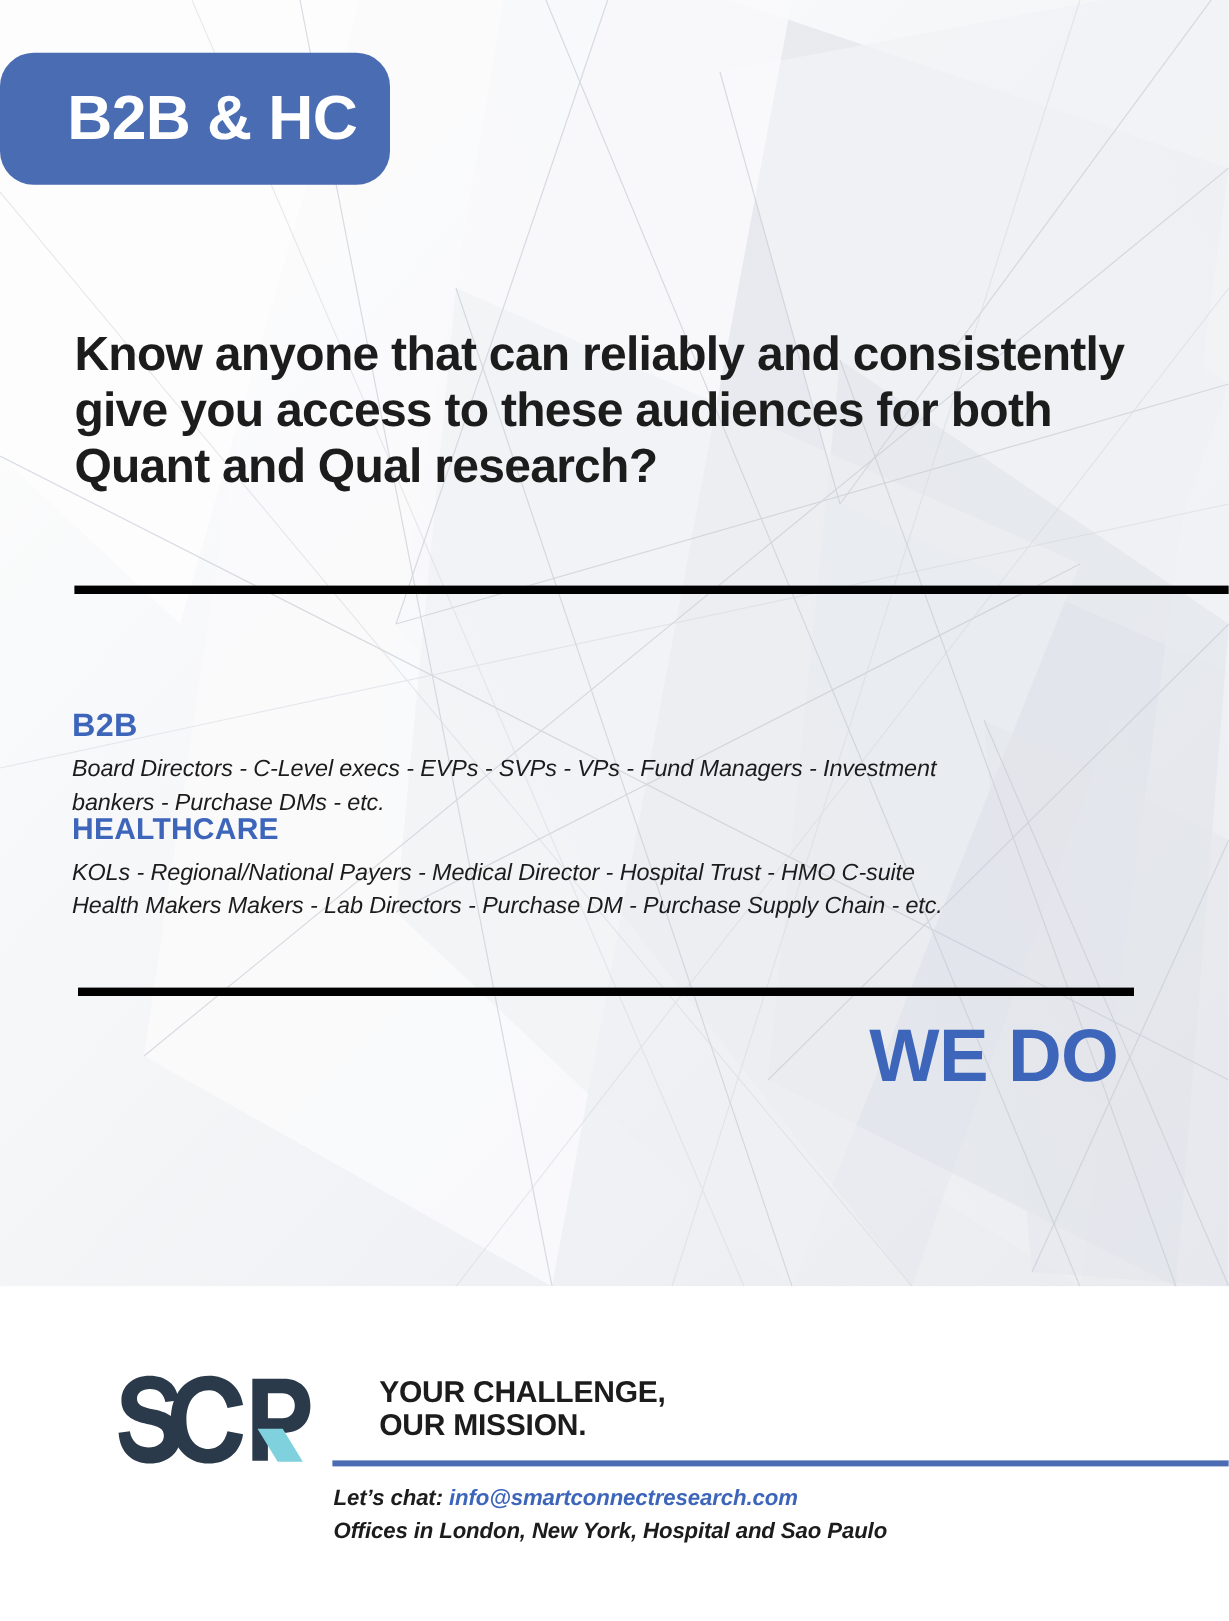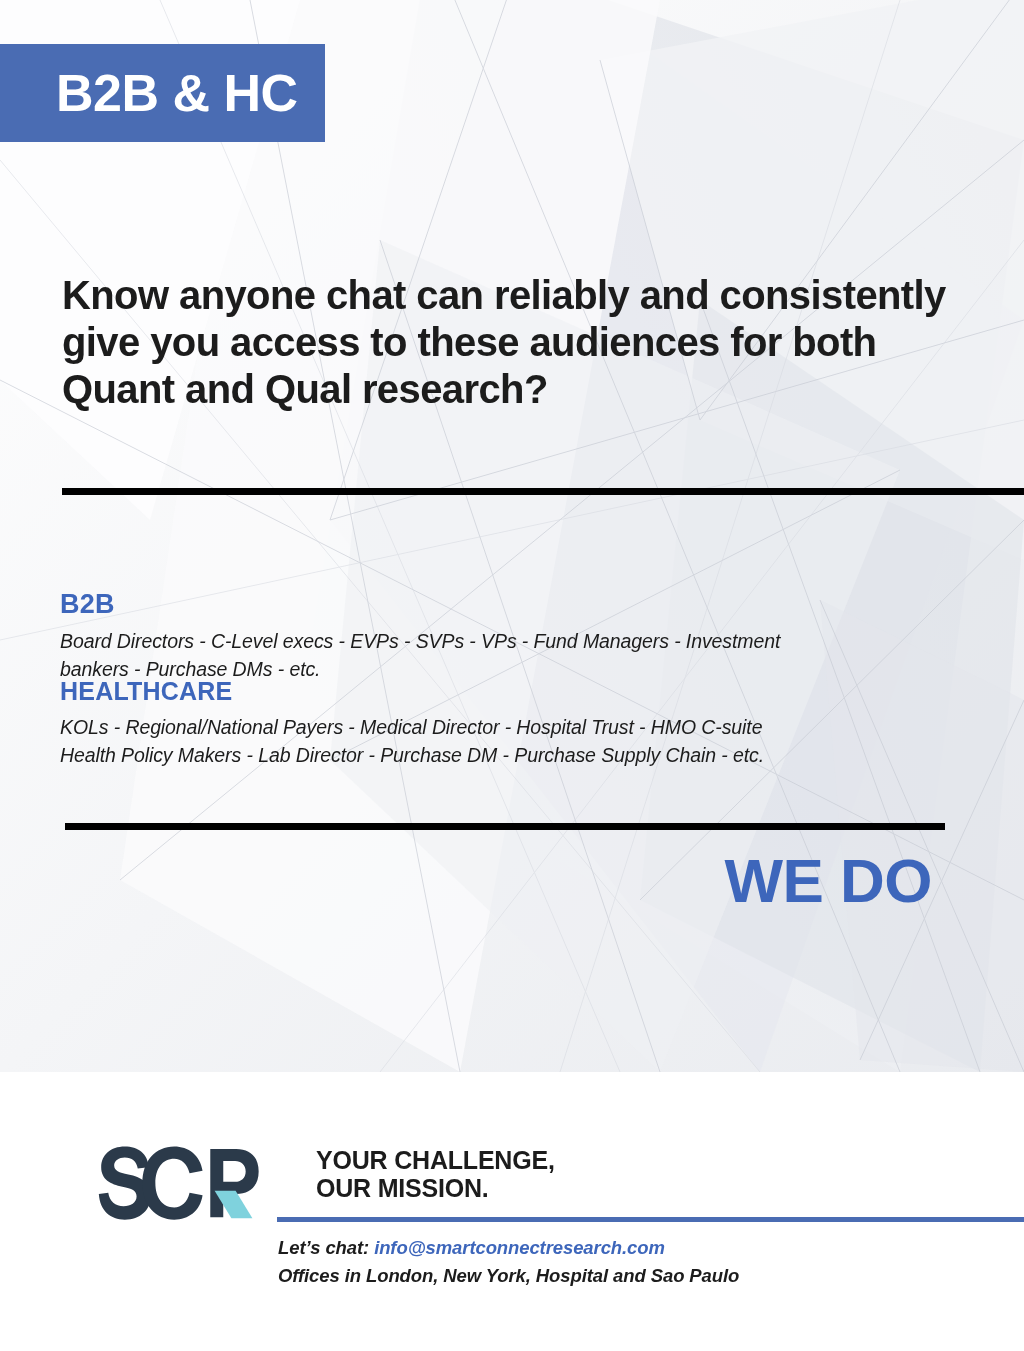--- a/index.html
+++ b/index.html
@@ -22,23 +22,23 @@
     width:1024px; height:1072px;
     background:#f3f4f6;
     overflow:hidden;
   }
   .bg-art svg { display:block; width:1024px; height:1072px; }
 
   
   .badge {
     position:absolute;
     left:0; top:44px;
-    width:325px; height:98px;
+    width:325px; height:110px;
     background:#4a6cb3;
-    display:flex; align-items:center;
+    display:flex; align-items:center;border-radius:28px;
   }
   .badge-label {
     color:#ffffff;
     font-size:52px;
     font-weight:bold;
     letter-spacing:-0.5px;
     padding-left:56px;
     line-height:1;
   }
 
@@ -209,37 +209,37 @@
         <path d="M0,160 L760,1072"></path>
         <path d="M1024,240 L380,1072"></path>
       </g>
     </svg>
   </div>
 
   <div class="badge">
     <div class="badge-label">B2B &amp; HC</div>
   </div>
 
-  <h1 class="headline">Know anyone chat can reliably and consistently give you access to these audiences for both Quant and Qual research?</h1>
+  <h1 class="headline">Know anyone that can reliably and consistently give you access to these audiences for both Quant and Qual research?</h1>
 
   <div class="rule-top"></div>
 
   <div class="aud-block aud-b2b">
     <div class="aud-title">B2B</div>
     <div class="aud-body">
       <span>Board Directors - C-Level execs - EVPs - SVPs - VPs - Fund Managers - Investment</span>
       <span>bankers - Purchase DMs - etc.</span>
     </div>
   </div>
 
   <div class="aud-block aud-hc">
     <div class="aud-title">HEALTHCARE</div>
     <div class="aud-body">
       <span>KOLs - Regional/National Payers - Medical Director - Hospital Trust - HMO C-suite</span>
-      <span>Health Policy Makers - Lab Director - Purchase DM - Purchase Supply Chain - etc.</span>
+      <span>Health Makers Makers - Lab Directors - Purchase DM - Purchase Supply Chain - etc.</span>
     </div>
   </div>
 
   <div class="rule-bottom"></div>
 
   <div class="we-do">WE DO</div>
 
   <div class="footer">
 
     <div class="logo-lockup">

